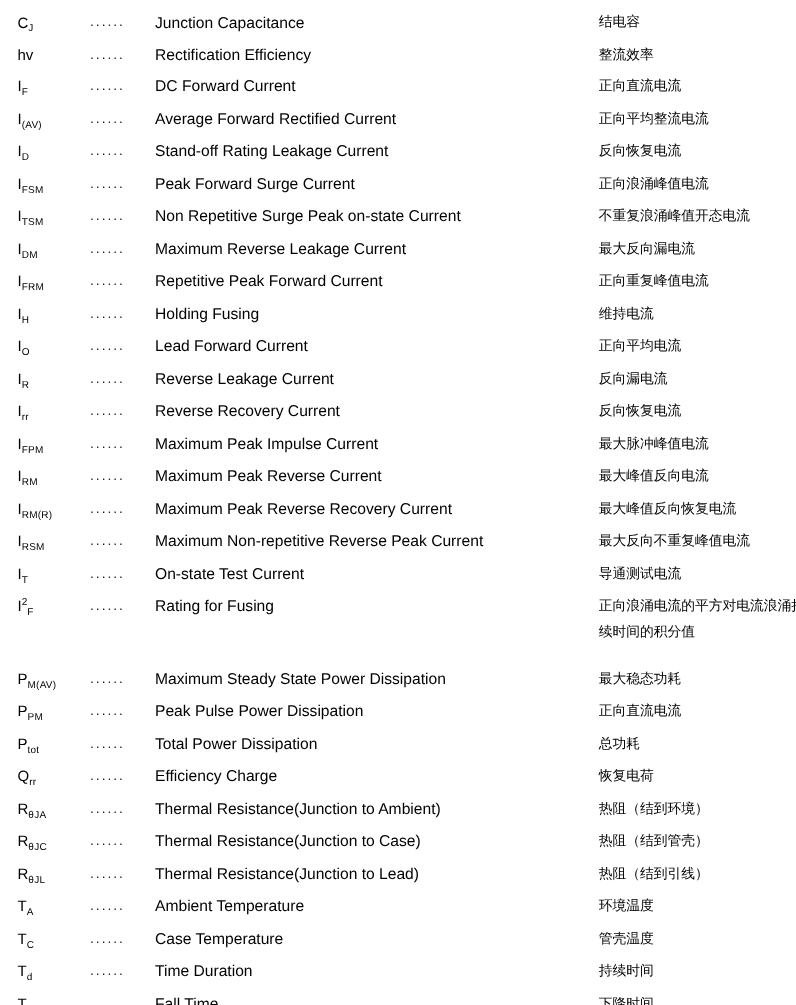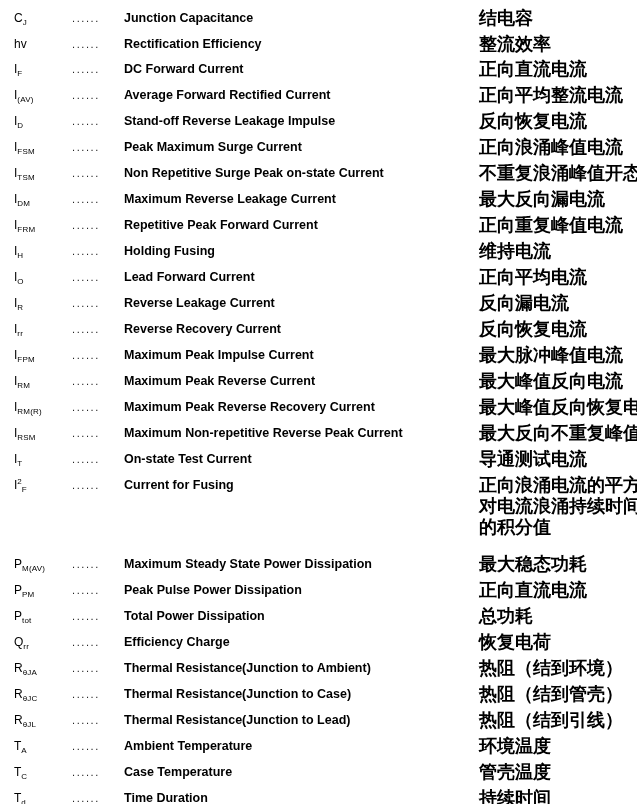--- a/index.html
+++ b/index.html
@@ -33,21 +33,21 @@
   }
   tr.row {
     height: 25px;
   }
   tr.gap td {
     height: 14px;
   }
   
   .c-sym  { width: 58px;  padding-left: 14px !important; }
   .c-dots { width: 52px; }
-  .c-desc { width: 355px; font-weight: bold; }
+  .c-desc { width: 355px; }
   .c-cn   { width: 168px; }
 
   .sym {
     font-size: 12px;
     line-height: 25px;
     white-space: nowrap;
   }
   .sym sub {
     font-size: 8px;
     vertical-align: baseline;
@@ -66,24 +66,23 @@
     line-height: 25px;
     letter-spacing: 1.6px;
     color: #222;
   }
   .desc {
     font-size: 12.5px;
     line-height: 25px;
     white-space: nowrap;
   }
   .cn {
-    font-size: 18px;
+    font-size: 11px;
     line-height: 25px;
     white-space: nowrap;
-    font-weight: bold;
   }
   .cn.wrap {
     white-space: normal;
     line-height: 21px;
   }
   .cn-cell-wrap {
     padding-top: 2px !important;
   }
 </style>
 </head>
@@ -112,27 +111,27 @@
         </tr>
         <tr class="row">
           <td class="c-sym"><span class="sym">I<sub>(AV)</sub></span></td>
           <td class="c-dots"><span class="dots">......</span></td>
           <td class="c-desc"><span class="desc">Average Forward Rectified Current</span></td>
           <td class="c-cn"><span class="cn">正向平均整流电流</span></td>
         </tr>
         <tr class="row">
           <td class="c-sym"><span class="sym">I<sub>D</sub></span></td>
           <td class="c-dots"><span class="dots">......</span></td>
-          <td class="c-desc"><span class="desc">Stand-off Reverse Leakage Impulse</span></td>
+          <td class="c-desc"><span class="desc">Stand-off Rating Leakage Current</span></td>
           <td class="c-cn"><span class="cn">反向恢复电流</span></td>
         </tr>
         <tr class="row">
           <td class="c-sym"><span class="sym">I<sub>FSM</sub></span></td>
           <td class="c-dots"><span class="dots">......</span></td>
-          <td class="c-desc"><span class="desc">Peak Maximum Surge Current</span></td>
+          <td class="c-desc"><span class="desc">Peak Forward Surge Current</span></td>
           <td class="c-cn"><span class="cn">正向浪涌峰值电流</span></td>
         </tr>
         <tr class="row">
           <td class="c-sym"><span class="sym">I<sub>TSM</sub></span></td>
           <td class="c-dots"><span class="dots">......</span></td>
           <td class="c-desc"><span class="desc">Non Repetitive Surge Peak on-state Current</span></td>
           <td class="c-cn"><span class="cn">不重复浪涌峰值开态电流</span></td>
         </tr>
         <tr class="row">
           <td class="c-sym"><span class="sym">I<sub>DM</sub></span></td>
@@ -196,21 +195,21 @@
         </tr>
         <tr class="row">
           <td class="c-sym"><span class="sym">I<sub>T</sub></span></td>
           <td class="c-dots"><span class="dots">......</span></td>
           <td class="c-desc"><span class="desc">On-state Test Current</span></td>
           <td class="c-cn"><span class="cn">导通测试电流</span></td>
         </tr>
         <tr class="row">
           <td class="c-sym"><span class="sym">I<sup>2</sup><sub>F</sub></span></td>
           <td class="c-dots"><span class="dots">......</span></td>
-          <td class="c-desc"><span class="desc">Current for Fusing</span></td>
+          <td class="c-desc"><span class="desc">Rating for Fusing</span></td>
           <td class="c-cn cn-cell-wrap"><span class="cn wrap">正向浪涌电流的平方对电流浪涌持续时间的积分值</span></td>
         </tr>
         <tr class="gap">
           <td></td>
           <td></td>
           <td></td>
           <td></td>
         </tr>
         <tr class="row">
           <td class="c-sym"><span class="sym">P<sub>M(AV)</sub></span></td>

